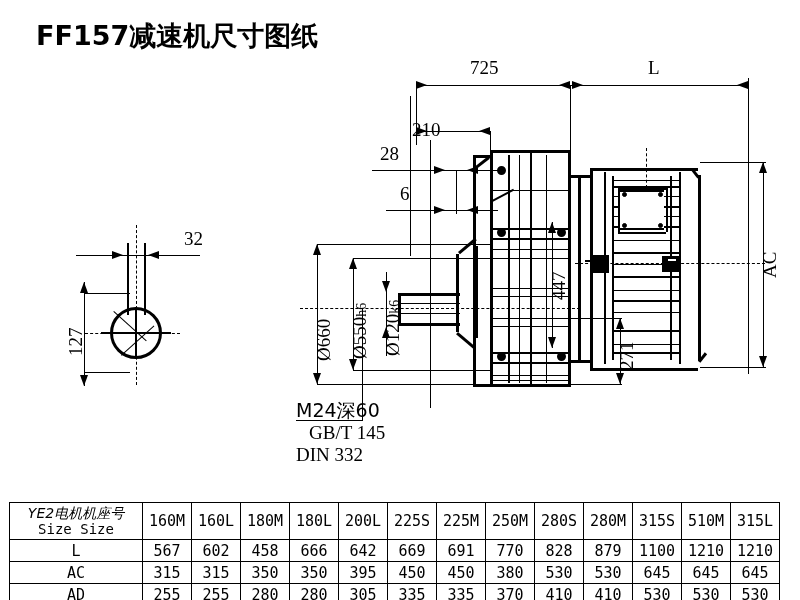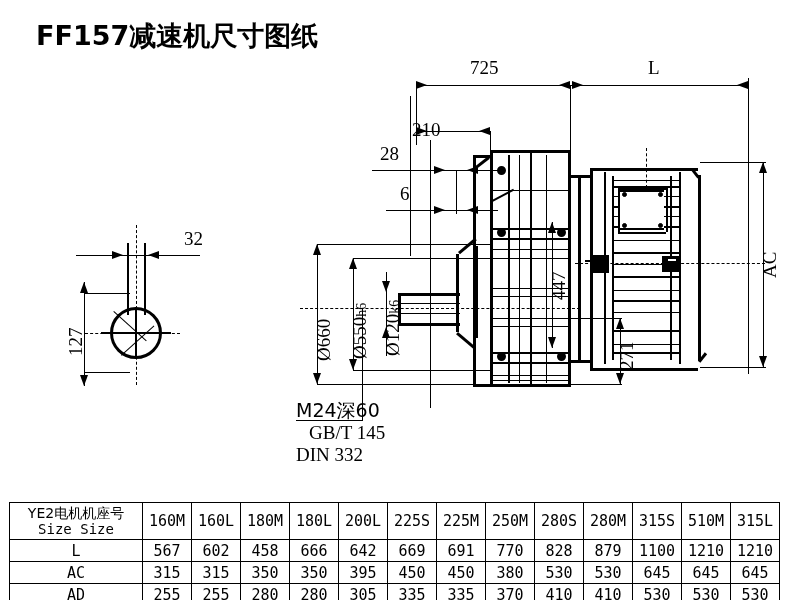--- a/index.html
+++ b/index.html
@@ -67,21 +67,21 @@
     position:absolute;left:9px;top:502px;border-collapse:collapse;
     font-family:"DejaVu Sans Mono","Liberation Mono",monospace;
   }
   table.spec td{
     border:1px solid #000;text-align:center;vertical-align:middle;
     font-size:15px;height:21px;padding:0 2px;
   }
   table.spec td.hdr-first{width:132px;line-height:16px;padding:2px 0;font-size:14px;}
   table.spec td.size{width:44px;font-size:15px;}
   table.spec td.rowlabel{font-size:15px;}
-  .cjk{font-family:"DejaVu Sans","Liberation Sans",sans-serif;font-size:14px;}
+  .cjk{font-family:"DejaVu Sans","Liberation Sans",sans-serif;font-size:14px;font-style:italic;}
 </style>
 </head>
 <body>
 
 <div id="stage">
 
   <div class="title">FF157减速机尺寸图纸</div>
 
 
   <div>

